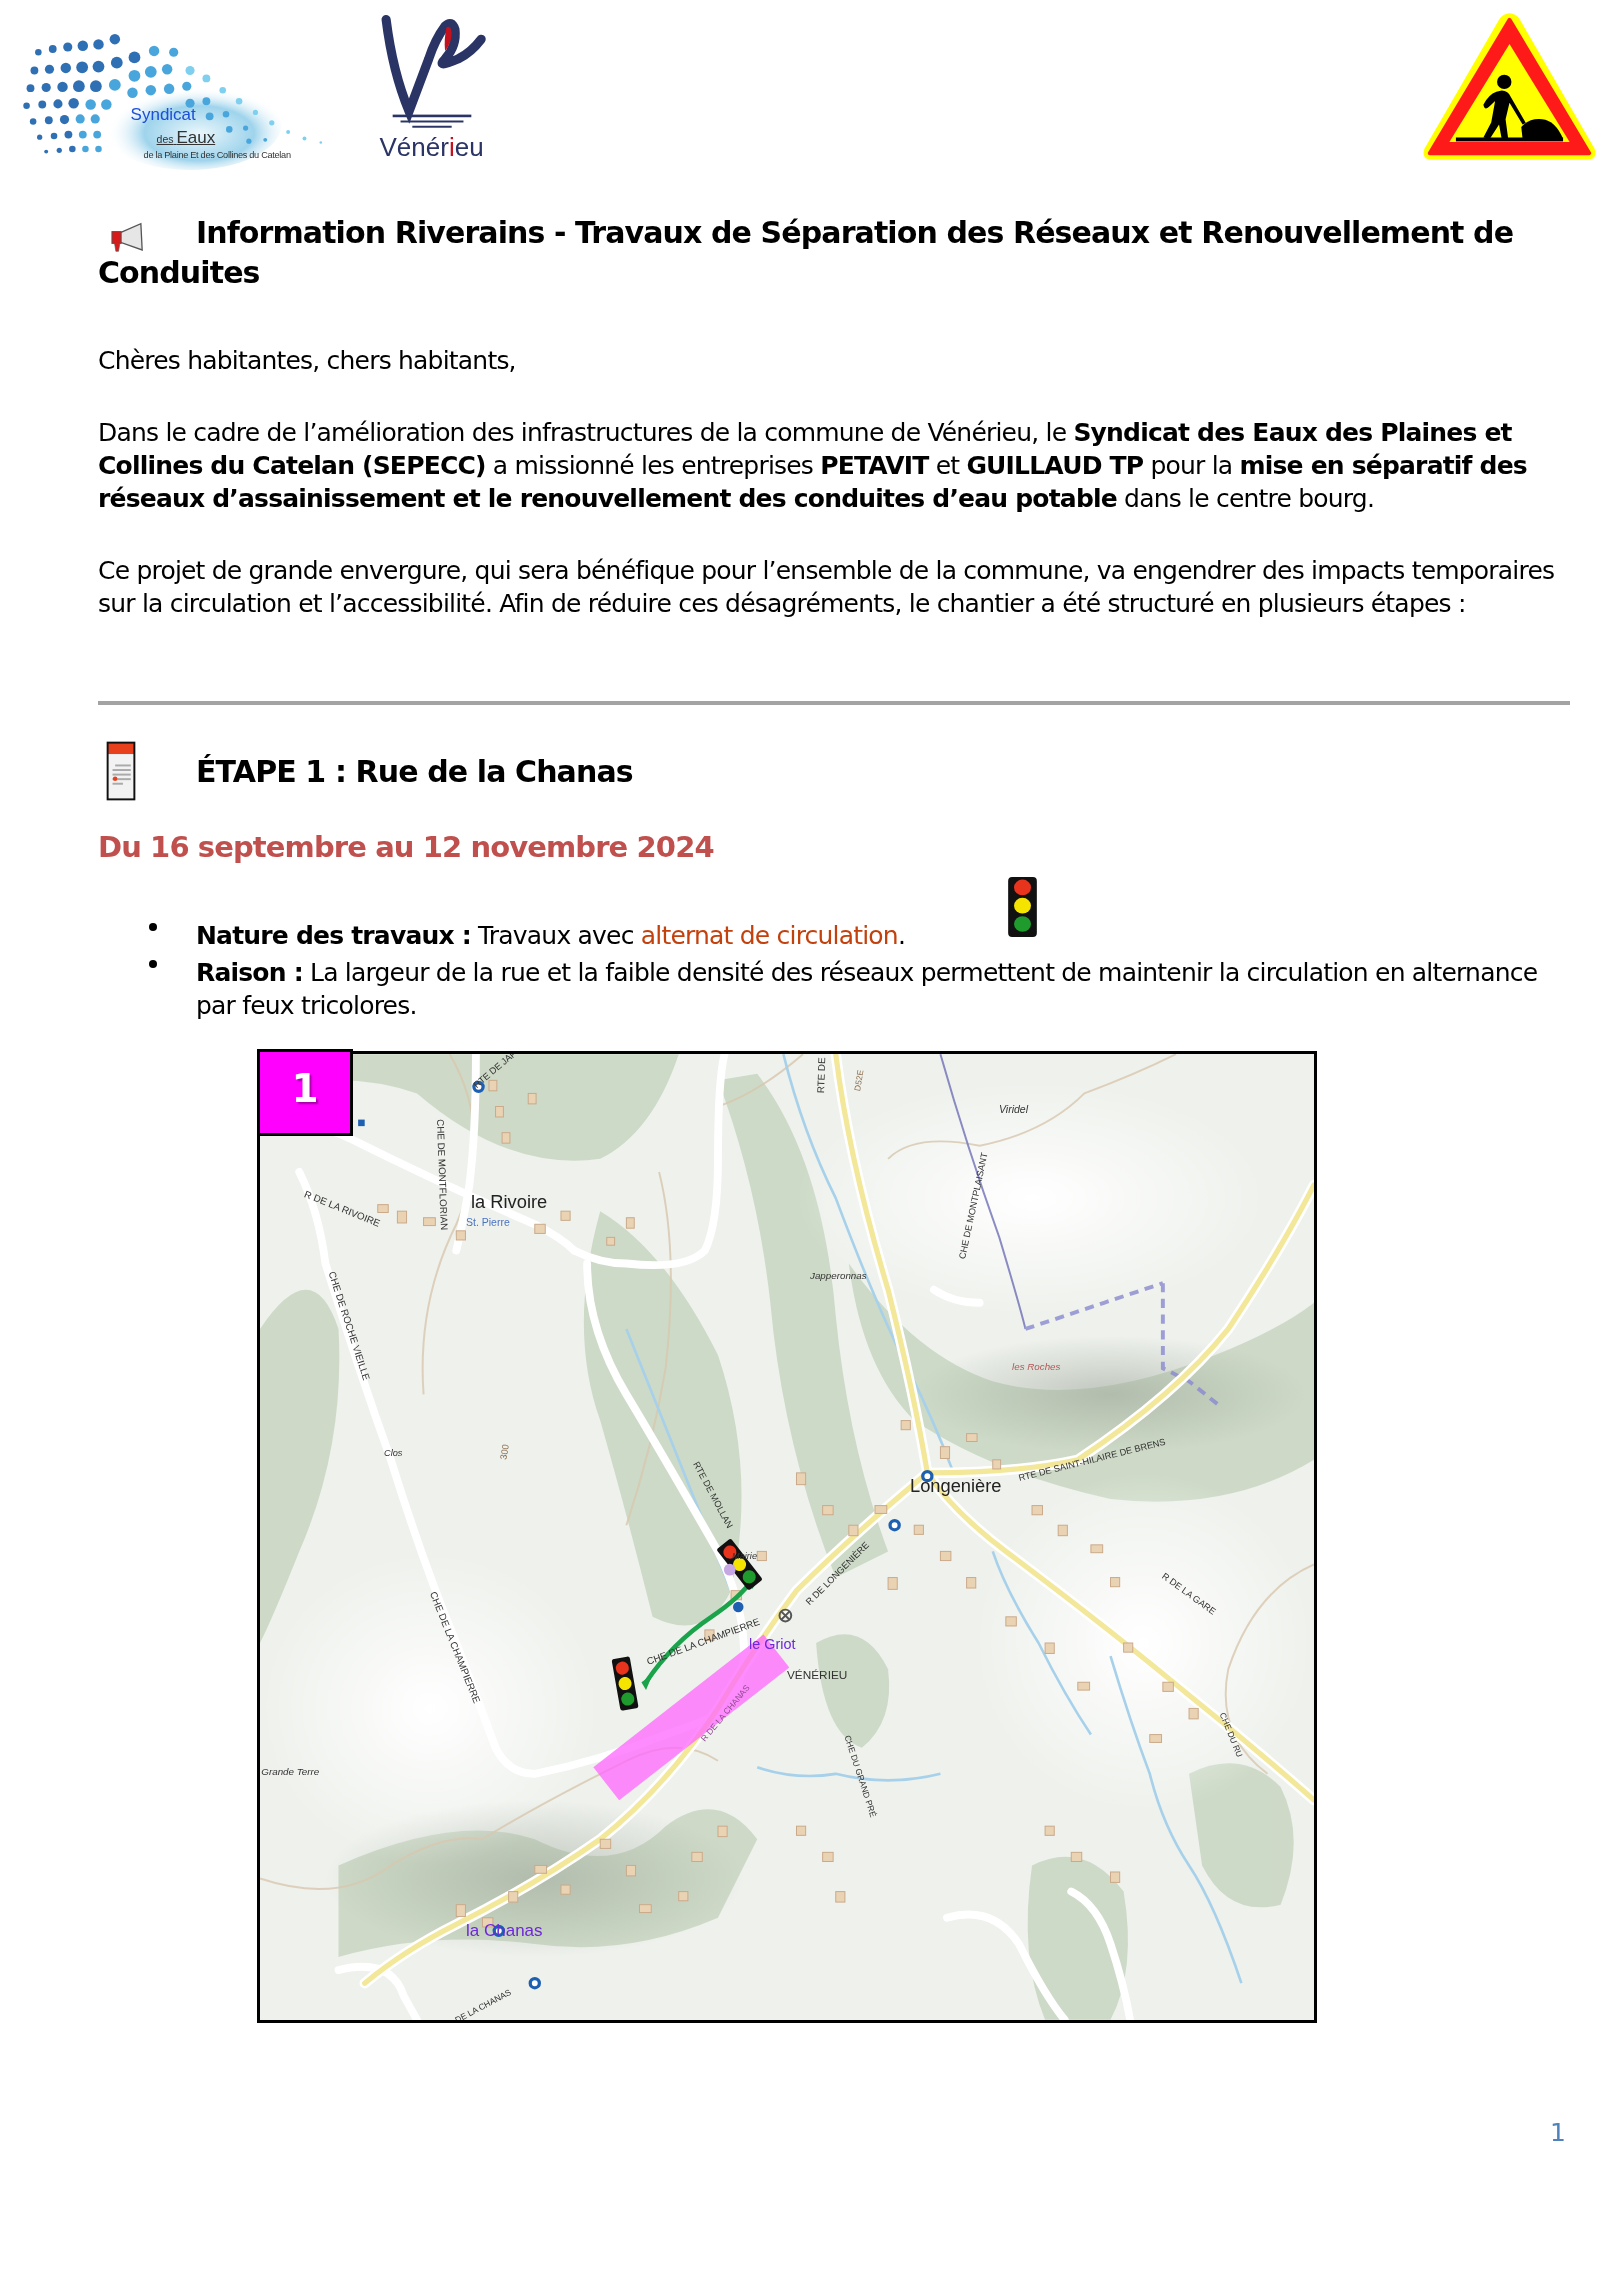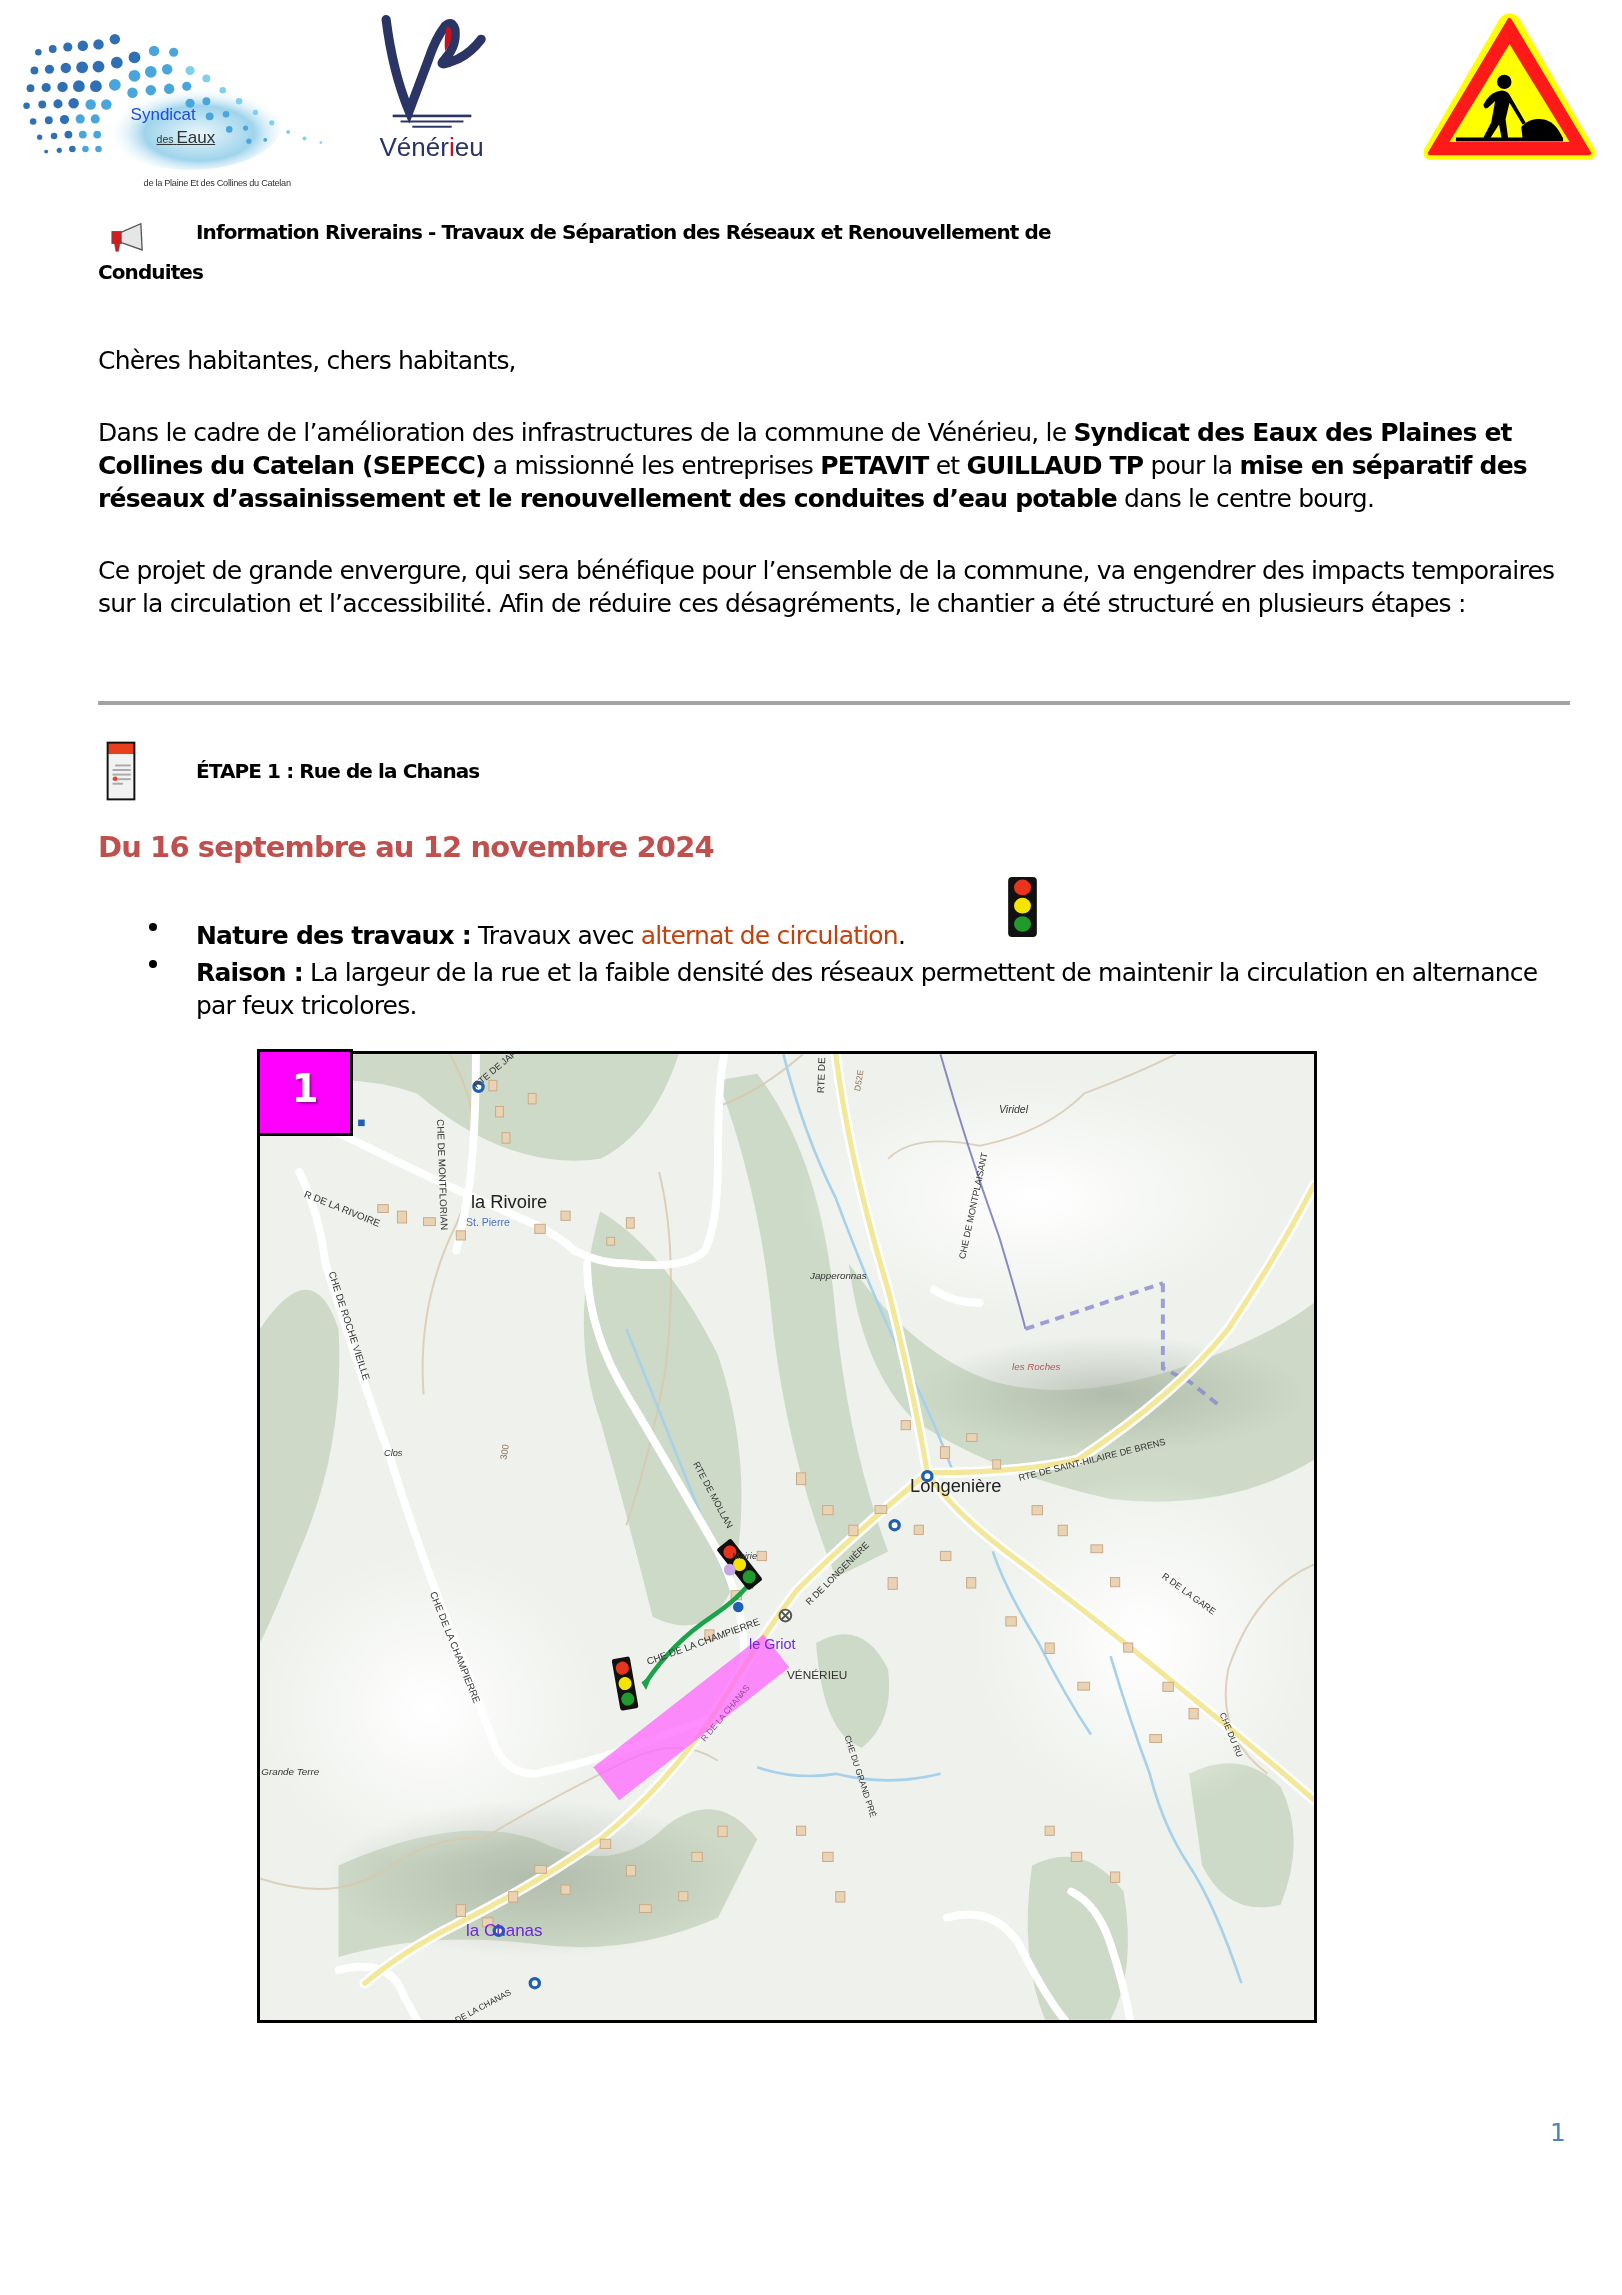--- a/index.html
+++ b/index.html
@@ -1,20 +1,20 @@
 <!DOCTYPE html>
 <html style="font-size:10.5px"><head>
 <meta charset="utf-8">
 <style>
   html, body { margin:0; padding:0; background:#ffffff; }
   body { width:1622px; height:2295px; position:relative; overflow:hidden;
          font-family:"DejaVu Sans", "Liberation Sans", sans-serif; color:#000; }
   .abs { position:absolute; }
   .txt { font-family:"DejaVu Sans", sans-serif; font-size:25px; line-height:33px; letter-spacing:-0.8px;margin-top:14px; }
-  .title { font-family:"DejaVu Sans", sans-serif; font-weight:bold; font-size:20px; letter-spacing:-0.9px; line-height:39px; }
+  .title { font-family:"DejaVu Sans", sans-serif; font-weight:bold; font-size:30px; letter-spacing:-0.9px; line-height:39px; }
   b { font-weight:bold; }
   .red { color:#c2410c; }
   .sep { position:absolute; left:98px; top:701px; width:1472px; height:3.9px; background:#a3a3a3; }
   .bullet-dot { position:absolute; width:7.9px; height:7.9px; border-radius:50%; background:#000; }
   .map { position:absolute; left:257px; top:1051px; width:1054px; height:966px; border:3.9px solid #000; overflow:hidden; background:#f1f3ee; }
   .map svg { position:absolute; left:0; top:0; }
   .badge { position:absolute; left:257px; top:1049px; width:90px; height:81px; background:#ff00ff; border:3.9px solid #000; z-index:5; }
   .badge span { position:absolute; left:0; right:0; top:14.4px; text-align:center; color:#fff; font-family:"DejaVu Sans", sans-serif; font-weight:bold; font-size:39px; text-shadow:2px 2px 2px rgba(80,0,80,0.5); }
   .maplabel { position:absolute; font-family:"Liberation Sans", sans-serif; color:#333; white-space:nowrap; }
   .page-num { position:absolute; left:1550px; top:2118px; font-family:"DejaVu Sans", sans-serif; font-size:25px; color:#4f81bd; }
@@ -103,21 +103,21 @@
         <circle cx="410" cy="182" r="3"></circle>
         <circle cx="435" cy="192" r="3"></circle>
         <circle cx="460" cy="198" r="2"></circle>
     </g>
   </svg>
   <div class="abs" style="left:111px; top:92px; font-family:'Liberation Sans',sans-serif; font-size:17px; color:#1d4ed8;">Syndicat</div>
   <div class="abs" style="left:137px; top:115px; font-family:'Liberation Sans',sans-serif; color:#333; white-space:nowrap;text-decoration:underline;">
     <span style="font-size:10.5px;">des</span>
     <span style="font-size:17px;">Eaux</span>
   </div>
-  <div class="abs" style="left:124px; top:137px; font-family:'Liberation Sans',sans-serif; font-size:9.2px; letter-spacing:-0.3px; color:#333; white-space:nowrap;margin-top:28px;">de la Plaine Et des Collines du Catelan</div>
+  <div class="abs" style="left:124px; top:137px; font-family:'Liberation Sans',sans-serif; font-size:9.2px; letter-spacing:-0.3px; color:#333; white-space:nowrap;">de la Plaine Et des Collines du Catelan</div>
 </div>
 
 <div class="abs" style="left:373px; top:13px; width:118px; height:150px;">
   <svg width="118" height="118" viewBox="0 0 180 180">
     <path d="M20 10 Q30 90 55 150 Q70 110 85 70 Q95 40 110 20 Q120 10 125 25 Q128 50 110 70 Q95 85 130 70 Q150 60 165 40" fill="none" stroke="#2a3566" stroke-width="14" stroke-linecap="round"></path>
     <path d="M112 22 Q118 18 120 30 Q120 45 110 58 Q108 40 112 22Z" fill="#c3121e"></path>
     <rect x="30" y="155" width="120" height="4" fill="#2a3566"></rect>
     <rect x="42" y="164" width="96" height="3" fill="#2a3566"></rect>
     <rect x="60" y="172" width="60" height="3" fill="#2a3566"></rect>
   </svg>

